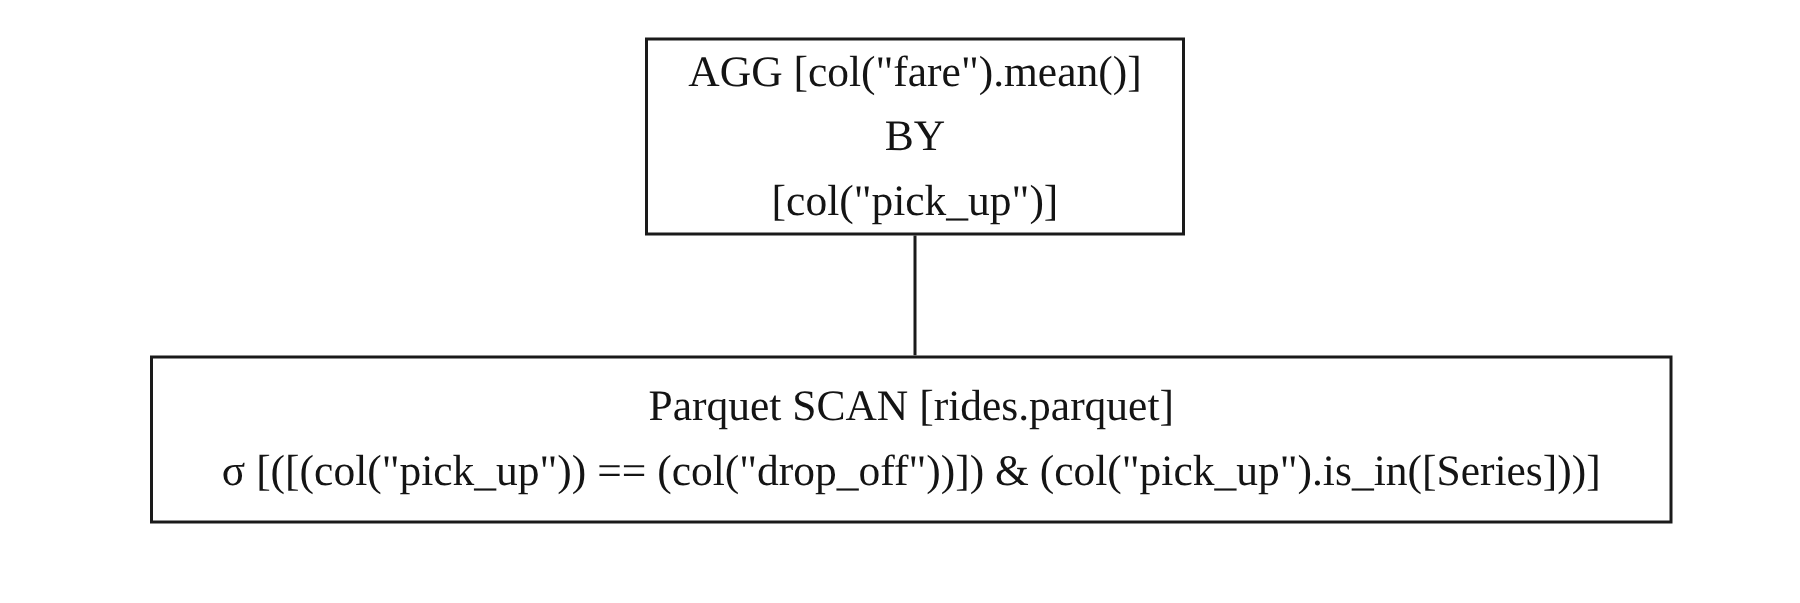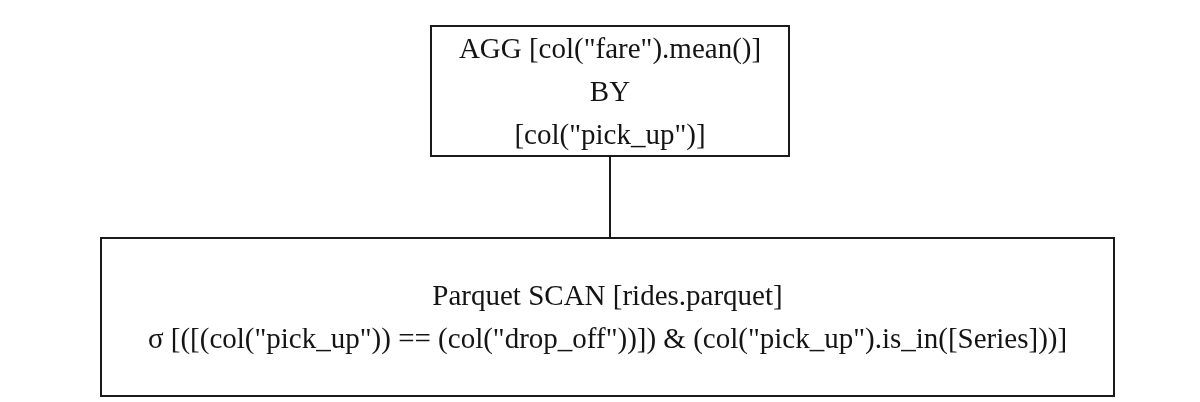--- a/index.html
+++ b/index.html
@@ -17,21 +17,21 @@
     position: absolute;
     border: 2px solid #1a1a1a;
     background: #ffffff;
     display: flex;
     flex-direction: column;
     align-items: center;
     justify-content: center;
     text-align: center;
   }
   .node-agg  { left: 430px; top: 25px;  width: 360px;  height: 132px; }
-  .node-scan { left: 100px; top: 237px; width: 1015px; height: 160px; align-items: center; }
+  .node-scan { left: 100px; top: 237px; width: 1015px; height: 112px; align-items: center; }
   .node-line {
     white-space: nowrap;
     font-size: 29px;
     line-height: 43px;
   }
   .edge {
     position: absolute;
     left: 609px;
     top: 157px;
     width: 2px;

